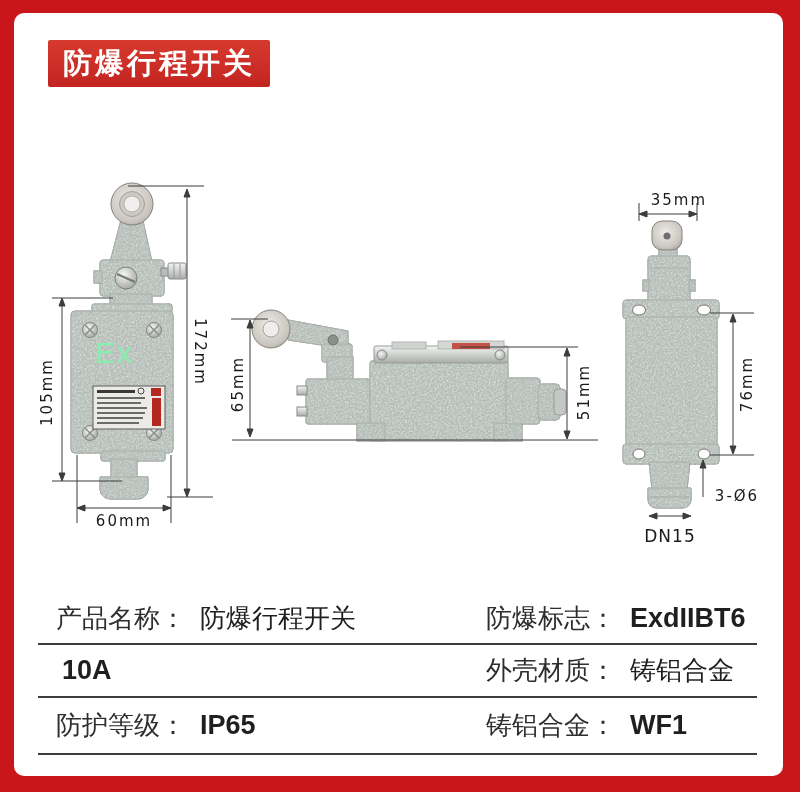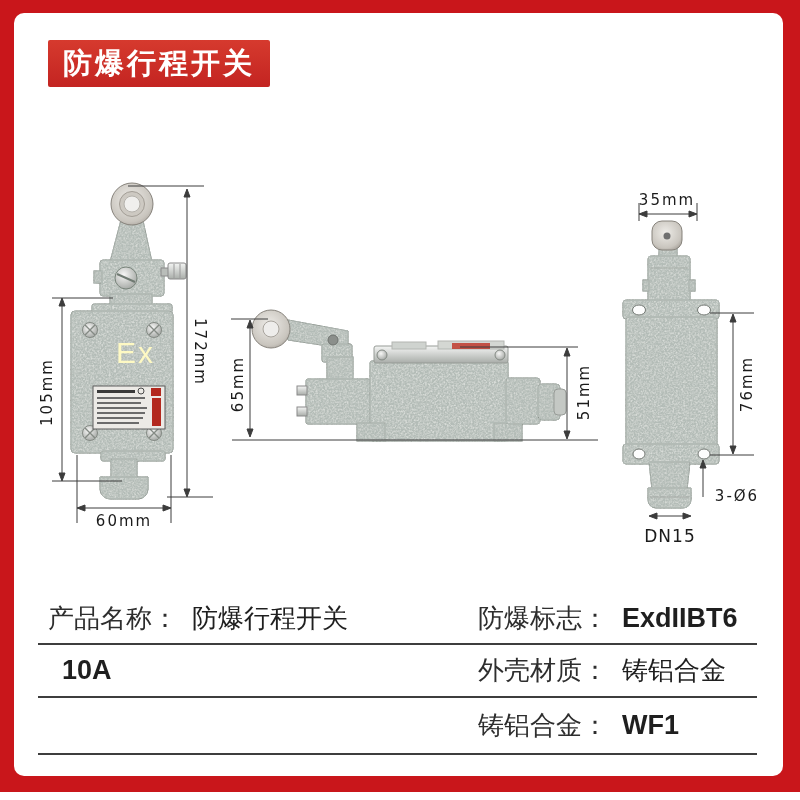--- a/index.html
+++ b/index.html
@@ -9,29 +9,29 @@
   .badge{position:absolute;left:48px;top:40px;width:222px;height:47px;
          background:linear-gradient(180deg,#d63a2e 0%,#c32421 100%);
          color:#ffffff;font-size:29px;font-weight:bold;letter-spacing:3px;
          display:flex;align-items:center;justify-content:center;border-radius:2px;}
   .views-svg{position:absolute;left:0;top:0;}
   .dim{position:absolute;width:80px;height:20px;text-align:center;
        font-family:"DejaVu Sans",sans-serif;font-size:15px;letter-spacing:2px;
        color:#1b1b1b;line-height:20px;white-space:nowrap;}
   .rot-cw{transform:rotate(90deg);}
   .rot-ccw{transform:rotate(-90deg);}
-  .ex-mark{position:absolute;left:95px;top:336px;width:60px;text-align:right;
-           font-size:30px;letter-spacing:2px;color:#fef9c3;font-weight:400;}
+  .ex-mark{position:absolute;left:95px;top:336px;width:60px;text-align:left;
+           font-size:30px;letter-spacing:2px;color:#86efac;font-weight:400;}
   .spec-table{position:absolute;left:38px;top:593px;width:719px;}
   .spec-row{position:relative;border-bottom:2px solid #3d3d3d;}
   .r1{height:50px;} .r2{height:51px;} .r3{height:55px;}
   .cell{position:absolute;top:0;height:100%;display:flex;align-items:center;}
   .cell.left{left:10px;}
   .cell.right{left:440px;text-align:right;}
-  .spec-label{font-size:26px;color:#2e2e2e;}
+  .spec-label{font-size:26px;color:#2e2e2e;margin-left:8px;}
   .spec-value{font-size:26px;color:#1f1f1f;margin-left:14px;}
   .spec-value.latin{font-weight:700;font-size:27px;}
 </style>
 </head>
 <body>
 
 <div class="canvas">
   <div class="panel"></div>
 
   <div class="badge">
@@ -221,21 +221,21 @@
     </g>
   </svg>
 
   <span class="ex-mark">Ex</span>
 
   <span class="dim rot-cw" style="left:160px;top:342px;">172mm</span>
   <span class="dim rot-ccw" style="left:7px;top:382px;">105mm</span>
   <span class="dim" style="left:84px;top:511px;">60mm</span>
   <span class="dim rot-ccw" style="left:198px;top:374px;">65mm</span>
   <span class="dim rot-ccw" style="left:544px;top:382px;">51mm</span>
-  <span class="dim" style="left:627px;top:190px;">35mm</span>
+  <span class="dim" style="left:627px;top:190px;text-align:right;">35mm</span>
   <span class="dim rot-ccw" style="left:707px;top:374px;">76mm</span>
   <span class="dim" style="left:697px;top:486px;">3-Ø6</span>
   <span class="dim" style="left:630px;top:526px;letter-spacing:1px;font-size:17px;">DN15</span>
 
   <div class="spec-table">
     <div class="spec-row r1">
       <div class="cell left">
         <span class="spec-label">产品名称：</span>
         <span class="spec-value">防爆行程开关</span>
       </div>
@@ -247,19 +247,23 @@
     <div class="spec-row r2">
       <div class="cell left">
         <span class="spec-value latin">10A</span>
       </div>
       <div class="cell right">
         <span class="spec-label">外壳材质：</span>
         <span class="spec-value">铸铝合金</span>
       </div>
     </div>
     <div class="spec-row r3">
+      <div class="cell left">
+        <span class="spec-label">防护等级：</span>
+        <span class="spec-value latin">IP65</span>
+      </div>
       <div class="cell right">
         <span class="spec-label">铸铝合金：</span>
         <span class="spec-value latin">WF1</span>
       </div>
     </div>
   </div>
 </div>
 
 </body></html>

